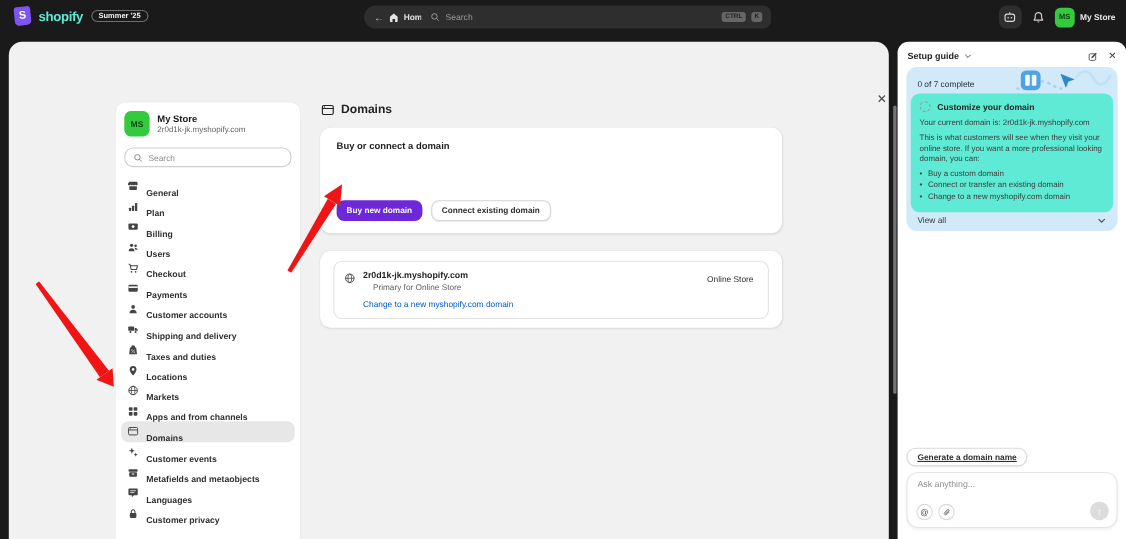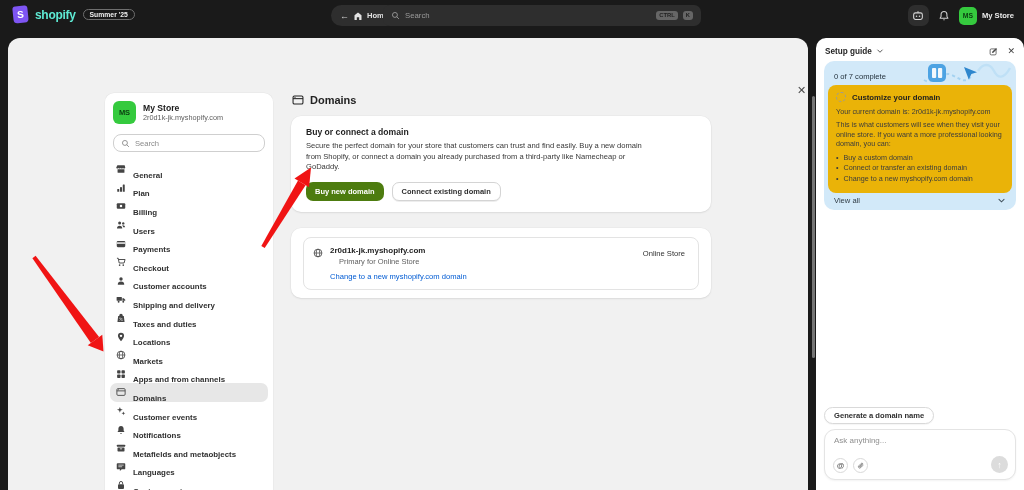--- a/index.html
+++ b/index.html
@@ -55,21 +55,21 @@
   .page-title-row svg { width:12px; height:12px; }
   .page-title { font-size:11px; font-weight:bold; color:#232323; }
   .modal-close { position:absolute; left:789px; top:46px; font-size:11px; color:#4a4a4a; cursor:default; }
 
   .card { position:absolute; background:#fff; border-radius:10px; box-shadow:0 1px 2px rgba(0,0,0,0.08), 0 0 0 0.5px rgba(0,0,0,0.04); }
   .card1 { left:283px; top:78px; width:420px; height:96px; }
   .card1 h2 { position:absolute; left:15px; top:11px; font-size:8.6px; color:#1f1f1f; }
   .card1 p { position:absolute; left:15px; top:25px; width:338px; font-size:7.6px; line-height:10.6px; color:#383838; }
   .btn-row { position:absolute; left:15px; top:66px; display:flex; gap:8px; }
   .btn { height:19px; display:inline-flex; align-items:center; padding:0 9px; border-radius:7px; font-size:7.5px; font-weight:bold; cursor:default; }
-  .btn.primary { background:#4d7c0f; color:#fff; }
+  .btn.primary { background:#6d28d9; color:#fff; }
   .btn.secondary { background:#fff; color:#2e2e2e; border:1px solid #d4d4d4; box-shadow:0 1px 0 rgba(0,0,0,0.07); }
   .www-shadow { position:absolute; left:617px; top:84px; width:62px; height:60px; border-radius:50%; background:#ededed; }
   .www-card { position:absolute; left:621px; top:92px; width:55px; height:45px; background:#fff; border-radius:7px;
               box-shadow:0 2px 5px rgba(0,0,0,0.15); display:flex; align-items:center; justify-content:center; gap:3px; }
   .www-card .globe { color:#0f8a49; display:flex; }
   .www-card .globe svg { width:13px; height:13px; }
   .www-label { font-size:9.5px; font-weight:bold; color:#2a2a2a; }
 
   .card2 { left:283px; top:190px; width:420px; height:70px; }
   .domain-box { position:absolute; left:12px; top:9px; width:396px; height:53px; border:1px solid #e3e3e3; border-radius:8px; }
@@ -87,35 +87,35 @@
   .panel-head { position:absolute; left:9px; top:6px; width:190px; height:14px; display:flex; align-items:center; }
   .panel-title { font-size:8.2px; font-weight:bold; color:#1f1f1f; }
   .panel-title-chev { margin-left:4px; color:#4a4a4a; display:flex; }
   .panel-actions { margin-left:auto; display:flex; gap:9px; align-items:center; color:#4a4a4a; }
   .panel-actions svg { width:9px; height:9px; }
   .panel-close { font-size:9px; color:#3f3f3f; cursor:default; }
 
   .guide-card { position:absolute; left:8px; top:23px; width:192px; height:149px; background:#d2e9f9; border-radius:10px; }
   .guide-progress { position:absolute; left:10px; top:11px; font-size:7.6px; color:#24323d; }
   .guide-illust { position:absolute; right:4px; top:1px; }
-  .guide-inner { position:absolute; left:4px; top:24px; width:184px; height:108px; background:#eab308; border-radius:8px; padding:7px 8px; }
+  .guide-inner { position:absolute; left:4px; top:24px; width:184px; height:108px; background:#5eead4; border-radius:8px; padding:7px 8px; }
   .step-row { display:flex; align-items:center; gap:6px; }
   .dashed-circle { width:10px; height:10px; border:1.2px dashed #9a9a9a; border-radius:50%; flex:none; }
   .step-title { font-size:7.8px; font-weight:bold; color:#1f1f1f; }
   .guide-current { margin-top:5px; font-size:7.2px; color:#3c3c3c; }
   .guide-desc { margin-top:4px; font-size:7.2px; line-height:9.6px; color:#3c3c3c; }
   .guide-bullets { margin-top:4px; list-style:none; }
   .guide-bullets li { font-size:7.2px; line-height:10.4px; color:#3c3c3c; display:flex; gap:5px; }
   .guide-bullets li::before { content:"•"; color:#3c3c3c; }
   .view-all { position:absolute; left:10px; bottom:5px; width:172px; display:flex; align-items:flex-end; font-size:7.6px; color:#2f3b44; cursor:default; }
   .view-all svg { margin-left:auto; width:9px; height:9px; color:#44545f; }
 
   .gen-btn { position:absolute; left:8px; top:369px; height:17px; display:inline-flex; align-items:center; padding:0 9px;
              border:1px solid #d9d9d9; border-radius:10px; background:#fff; font-size:7.6px; font-weight:bold; color:#2e2e2e;
-             box-shadow:0 1px 1px rgba(0,0,0,0.04); cursor:default; }
+             box-shadow:0 1px 1px rgba(0,0,0,0.04); cursor:default;text-decoration:underline; }
   .ask-card { position:absolute; left:8px; top:391px; width:192px; height:51px; border:1px solid #e4e4e4; border-radius:11px;
               background:#fff; box-shadow:0 1px 2px rgba(0,0,0,0.05); }
   .ask-card input { position:absolute; left:9px; top:6px; width:150px; border:0; outline:none; font-size:8px; color:#303030; font-family:inherit; background:transparent; }
   .ask-card input::placeholder { color:#8f8f8f; }
   .ask-icons { position:absolute; left:8px; bottom:6px; display:flex; gap:5px; }
   .circle-ic { width:15px; height:15px; border:1px solid #d9d9d9; border-radius:50%; display:flex; align-items:center; justify-content:center;
                color:#4a4a4a; font-size:7.5px; cursor:default; }
   .circle-ic svg { width:8px; height:8px; }
   .send-btn { position:absolute; right:7px; bottom:6px; width:17px; height:17px; border-radius:50%; background:#dcdcdc;
               color:#fff; font-size:9px; font-weight:bold; display:flex; align-items:center; justify-content:center; cursor:default; }
@@ -245,35 +245,35 @@
                 <path fill="currentColor" d="M1.6 13.4a4.2 4.2 0 0 1 8.4 0z"></path>
                 <circle fill="currentColor" cx="11.6" cy="5.4" r="1.9"></circle>
                 <path fill="currentColor" d="M11 8.2c1.9 0 3.4 1.4 3.6 3.2h-3.2a5.6 5.6 0 0 0-1.6-2.9c.4-.2.8-.3 1.2-.3z"></path>
               </svg>
             </span>
             <span class="nav-label">Users</span>
           </div>
           <div class="nav-item">
             <span class="nav-ic">
               <svg viewBox="0 0 16 16" xmlns="http://www.w3.org/2000/svg">
-                <rect fill="currentColor" x="1.2" y="3" width="13.6" height="10" rx="1.8"></rect>
-                <rect x="1.2" y="5.4" width="13.6" height="2.2" fill="#fff"></rect>
-              </svg>
-            </span>
-            <span class="nav-label">Payments</span>
-          </div>
-          <div class="nav-item">
-            <span class="nav-ic">
-              <svg viewBox="0 0 16 16" xmlns="http://www.w3.org/2000/svg">
                 <path d="M1.5 2h2l1.6 7.6h7.8L14.5 4H4.2" fill="none" stroke="currentColor" stroke-width="1.5" stroke-linejoin="round"></path>
                 <circle fill="currentColor" cx="5.8" cy="13" r="1.3"></circle>
                 <circle fill="currentColor" cx="11.6" cy="13" r="1.3"></circle>
               </svg>
             </span>
             <span class="nav-label">Checkout</span>
+          </div>
+          <div class="nav-item">
+            <span class="nav-ic">
+              <svg viewBox="0 0 16 16" xmlns="http://www.w3.org/2000/svg">
+                <rect fill="currentColor" x="1.2" y="3" width="13.6" height="10" rx="1.8"></rect>
+                <rect x="1.2" y="5.4" width="13.6" height="2.2" fill="#fff"></rect>
+              </svg>
+            </span>
+            <span class="nav-label">Payments</span>
           </div>
           <div class="nav-item">
             <span class="nav-ic">
               <svg viewBox="0 0 16 16" xmlns="http://www.w3.org/2000/svg">
                 <circle fill="currentColor" cx="8" cy="4.8" r="2.7"></circle>
                 <path fill="currentColor" d="M2.8 14a5.2 5.2 0 0 1 10.4 0z"></path>
               </svg>
             </span>
             <span class="nav-label">Customer accounts</span>
           </div>
@@ -344,29 +344,20 @@
               <svg viewBox="0 0 16 16" xmlns="http://www.w3.org/2000/svg">
                 <path fill="currentColor" d="M6.2 1.4l1.2 3.5 3.5 1.2-3.5 1.2-1.2 3.5-1.2-3.5-3.5-1.2 3.5-1.2z"></path>
                 <path fill="currentColor" d="M11.8 8.6l.8 2.3 2.3.8-2.3.8-.8 2.3-.8-2.3-2.3-.8 2.3-.8z"></path>
               </svg>
             </span>
             <span class="nav-label">Customer events</span>
           </div>
           <div class="nav-item">
             <span class="nav-ic">
               <svg viewBox="0 0 16 16" xmlns="http://www.w3.org/2000/svg">
-                <path fill="currentColor" d="M8 1.6c2.6 0 4.2 1.9 4.2 4.4v2.6l1.4 2.6H2.4l1.4-2.6V6c0-2.5 1.6-4.4 4.2-4.4z"></path>
-                <path fill="currentColor" d="M6.3 12.6a1.8 1.8 0 0 0 3.4 0z"></path>
-              </svg>
-            </span>
-            <span class="nav-label">Notifications</span>
-          </div>
-          <div class="nav-item">
-            <span class="nav-ic">
-              <svg viewBox="0 0 16 16" xmlns="http://www.w3.org/2000/svg">
                 <rect fill="currentColor" x="1.4" y="2.6" width="13.2" height="3.4" rx="1"></rect>
                 <rect fill="currentColor" x="2.4" y="7" width="11.2" height="6.4" rx="1"></rect>
                 <rect x="6" y="8.6" width="4" height="1.4" rx=".7" fill="#fff"></rect>
               </svg>
             </span>
             <span class="nav-label">Metafields and metaobjects</span>
           </div>
           <div class="nav-item">
             <span class="nav-ic">
               <svg viewBox="0 0 16 16" xmlns="http://www.w3.org/2000/svg">
@@ -384,21 +375,20 @@
               </svg>
             </span>
             <span class="nav-label">Customer privacy</span>
           </div>
         </nav>
 
     </div>
 
     <div class="card card1">
       <h2>Buy or connect a domain</h2>
-      <p>Secure the perfect domain for your store that customers can trust and find easily. Buy a new domain from Shopify, or connect a domain you already purchased from a third-party like Namecheap or GoDaddy.</p>
       <div class="btn-row">
         <span class="btn primary">Buy new domain</span>
         <span class="btn secondary">Connect existing domain</span>
       </div>
       <div class="www-shadow"></div>
       <div class="www-card">
         <span class="globe">
             <svg viewBox="0 0 16 16" xmlns="http://www.w3.org/2000/svg">
               <circle cx="8" cy="8" r="6.2" fill="none" stroke="currentColor" stroke-width="1.4"></circle>
               <ellipse cx="8" cy="8" rx="2.8" ry="6.2" fill="none" stroke="currentColor" stroke-width="1.2"></ellipse>

